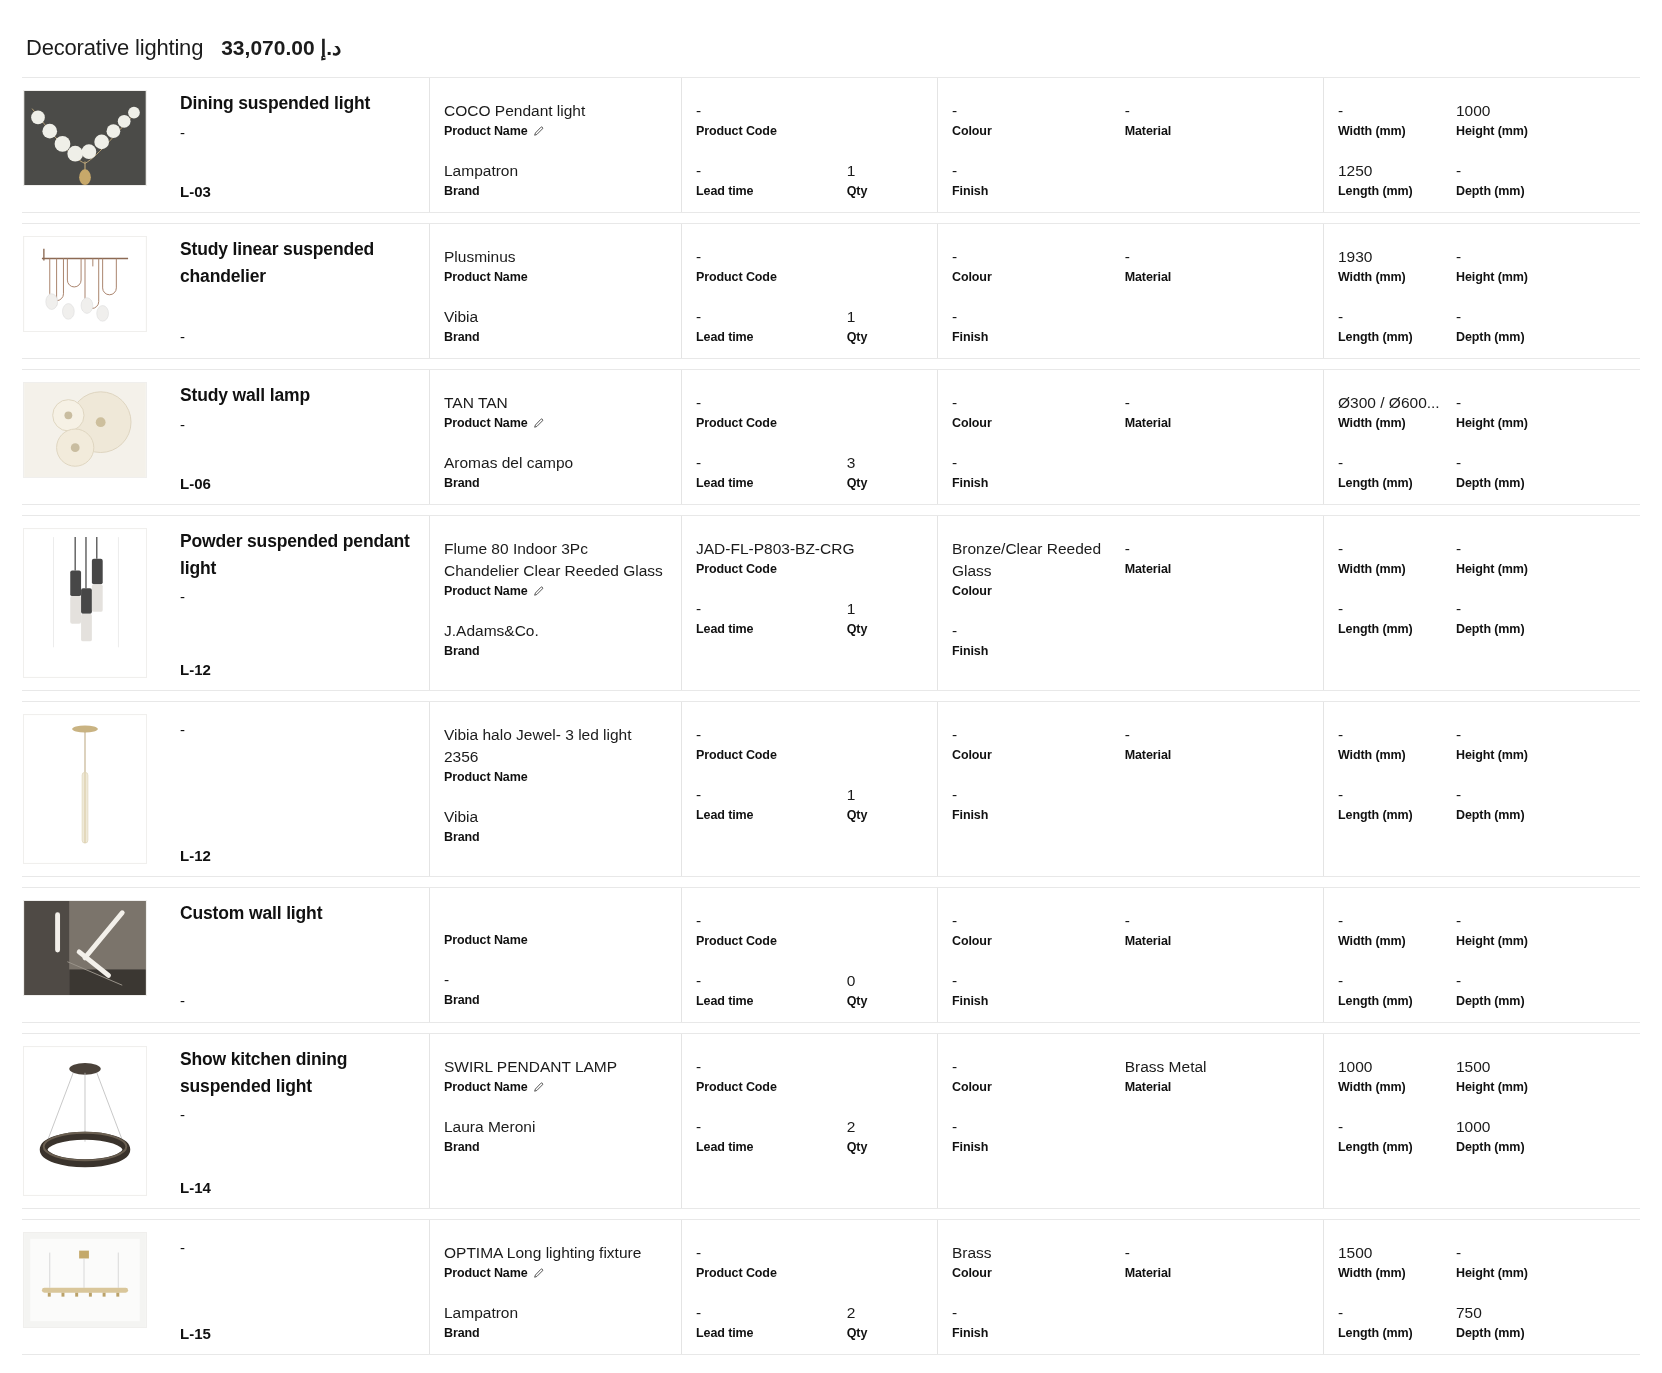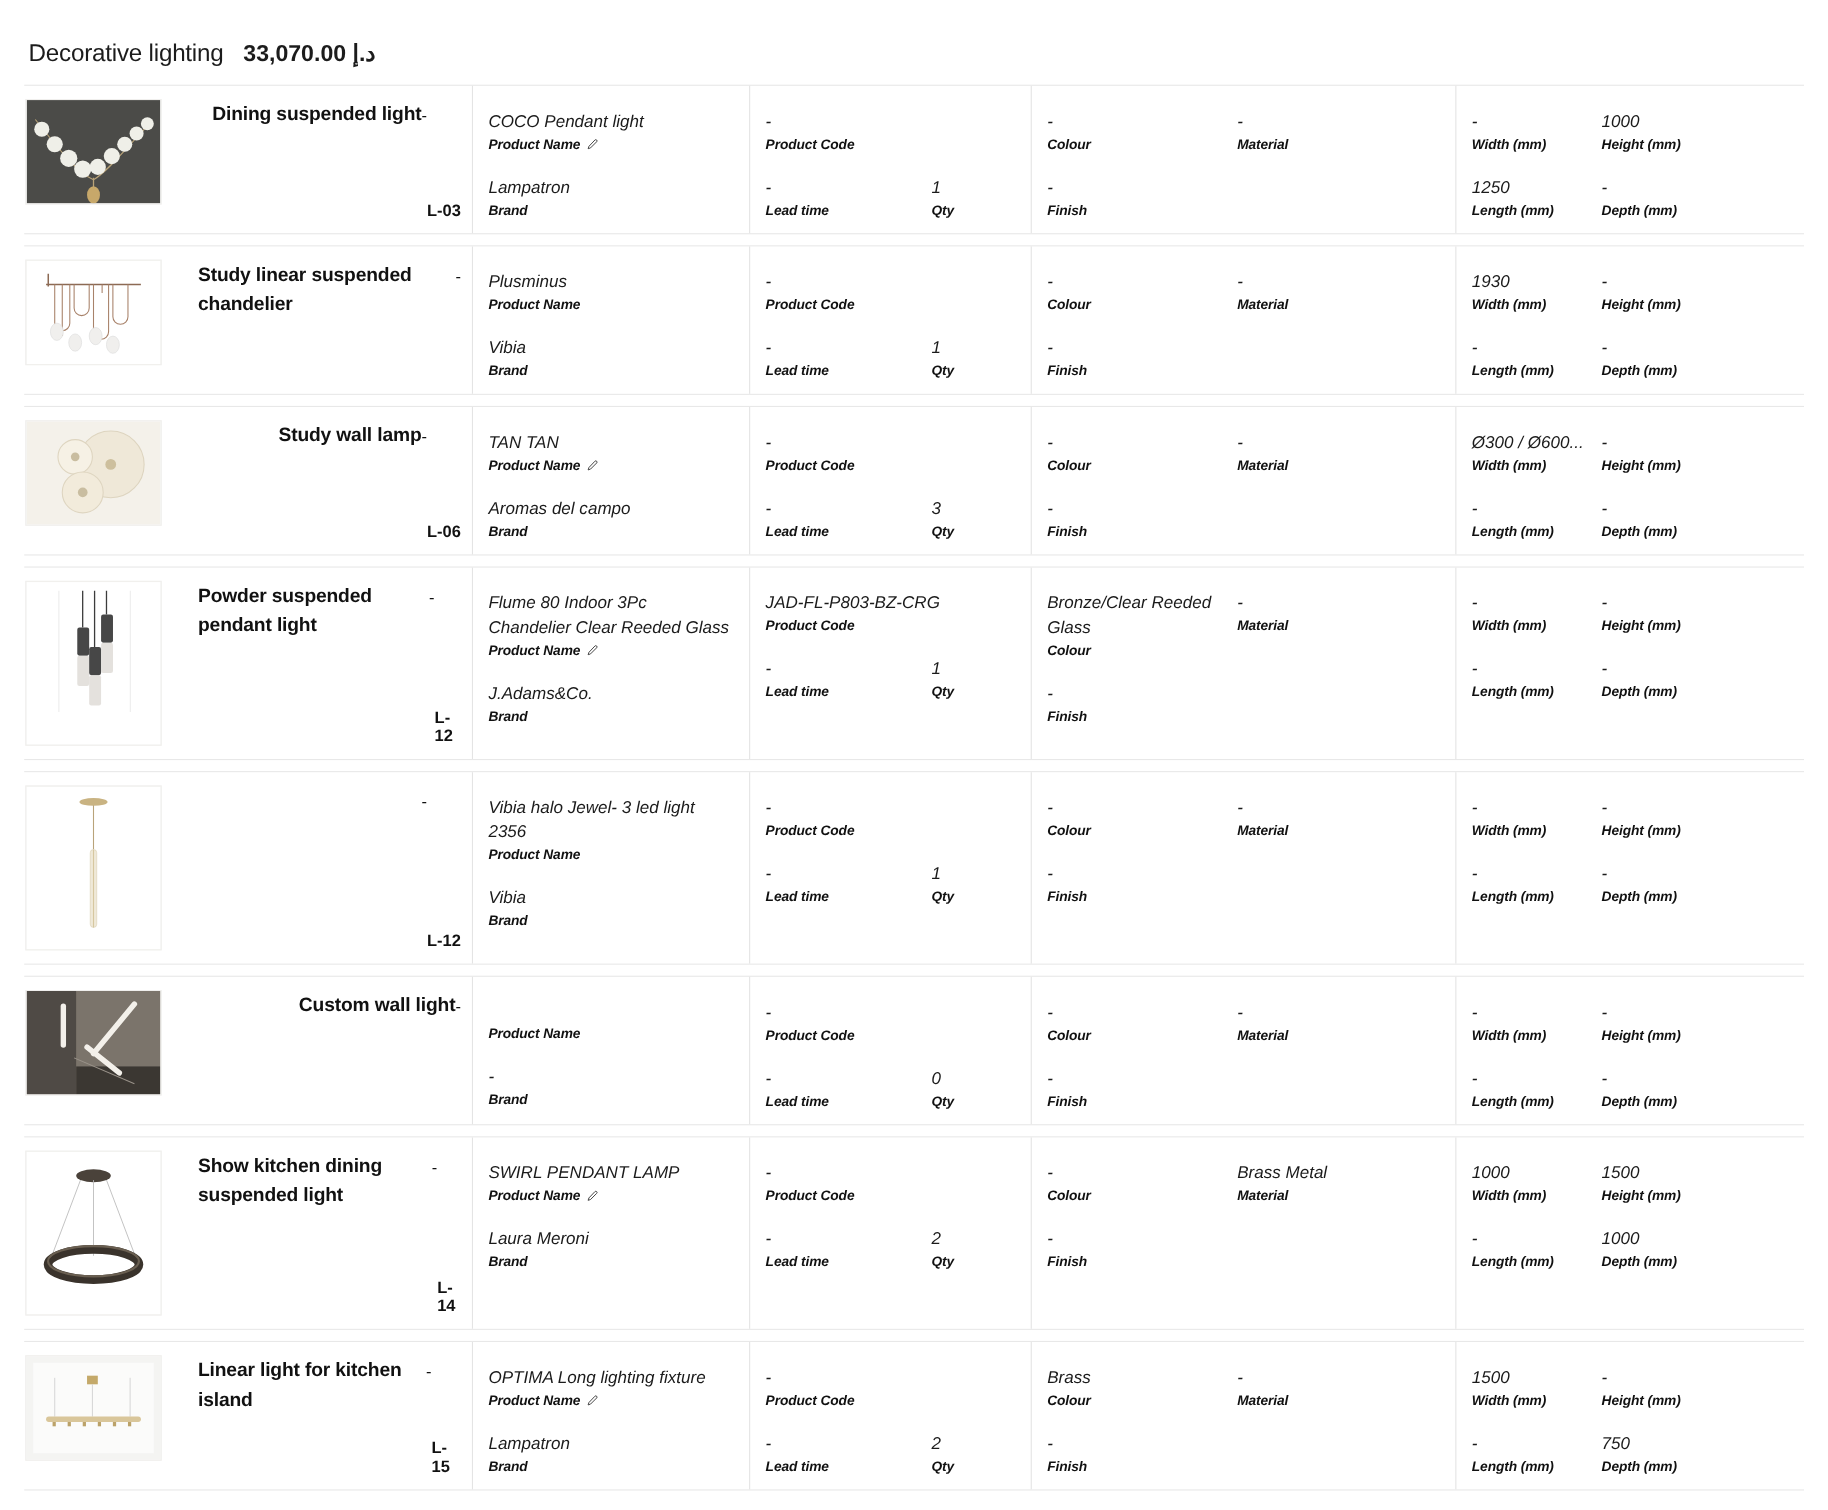--- a/index.html
+++ b/index.html
@@ -58,40 +58,39 @@
     position: relative;
     overflow: hidden;
     border: 1px solid #f0efed;
   }
   .thumb.tall { height: 150px; }
 
   .title-wrap {
     flex: 1;
     padding-left: 32px;
     display: flex;
-    flex-direction: row;
-    justify-content: flex-end;
+    flex-direction: column;
+    justify-content: space-between;
   }
   .item-title {
     font-size: 17.5px;
     font-weight: 700;
     line-height: 1.52;
     letter-spacing: -0.15px;
     color: #111;
   }
   .item-sub { font-size: 15px; color: #111; margin-top: 7px; line-height: 1.2; }
   .item-code { font-size: 15px; font-weight: 700; color: #111; margin-top: auto; padding-top: 28px; }
 
   
   .cell {
     display: flex;
     flex-direction: column;
     padding: 22px 14px 14px 14px;
     border-right: 1px solid #e4e4e4;
-    font-style: italic;
   }
   .cell:last-child { border-right: none; }
   .cell-name   { width: 252px; flex: 0 0 252px; }
   .cell-code   { width: 256px; flex: 0 0 256px; }
   .cell-colour { width: 386px; flex: 0 0 386px; }
   .cell-dims   { width: 316px; flex: 0 0 316px; }
 
   .pair-grid { display: flex; }
   .pair { display: flex; flex-direction: column; }
   .pair.w-full { width: 100%; }
@@ -1102,21 +1101,20 @@
       <rect x="52" y="61" width="3" height="4"></rect>
                     <rect x="66" y="61" width="3" height="4"></rect>
       <rect x="80" y="61" width="3" height="4"></rect>
                     <rect x="94" y="61" width="3" height="4"></rect>
     </g>
                 </svg>
               </div>
         </div>
       </div>
       <div class="title-wrap">
-        <div class="item-title">Linear light for kitchen island</div>
         <div class="item-sub">-</div>
         <div class="item-code">L-15</div>
       </div>
     </div>
 
     <div class="cell cell-name">
       <div class="pair w-full">
         <div class="val">OPTIMA Long lighting fixture</div>
         <div class="lbl">
           <span class="lbl-text">Product Name</span>

